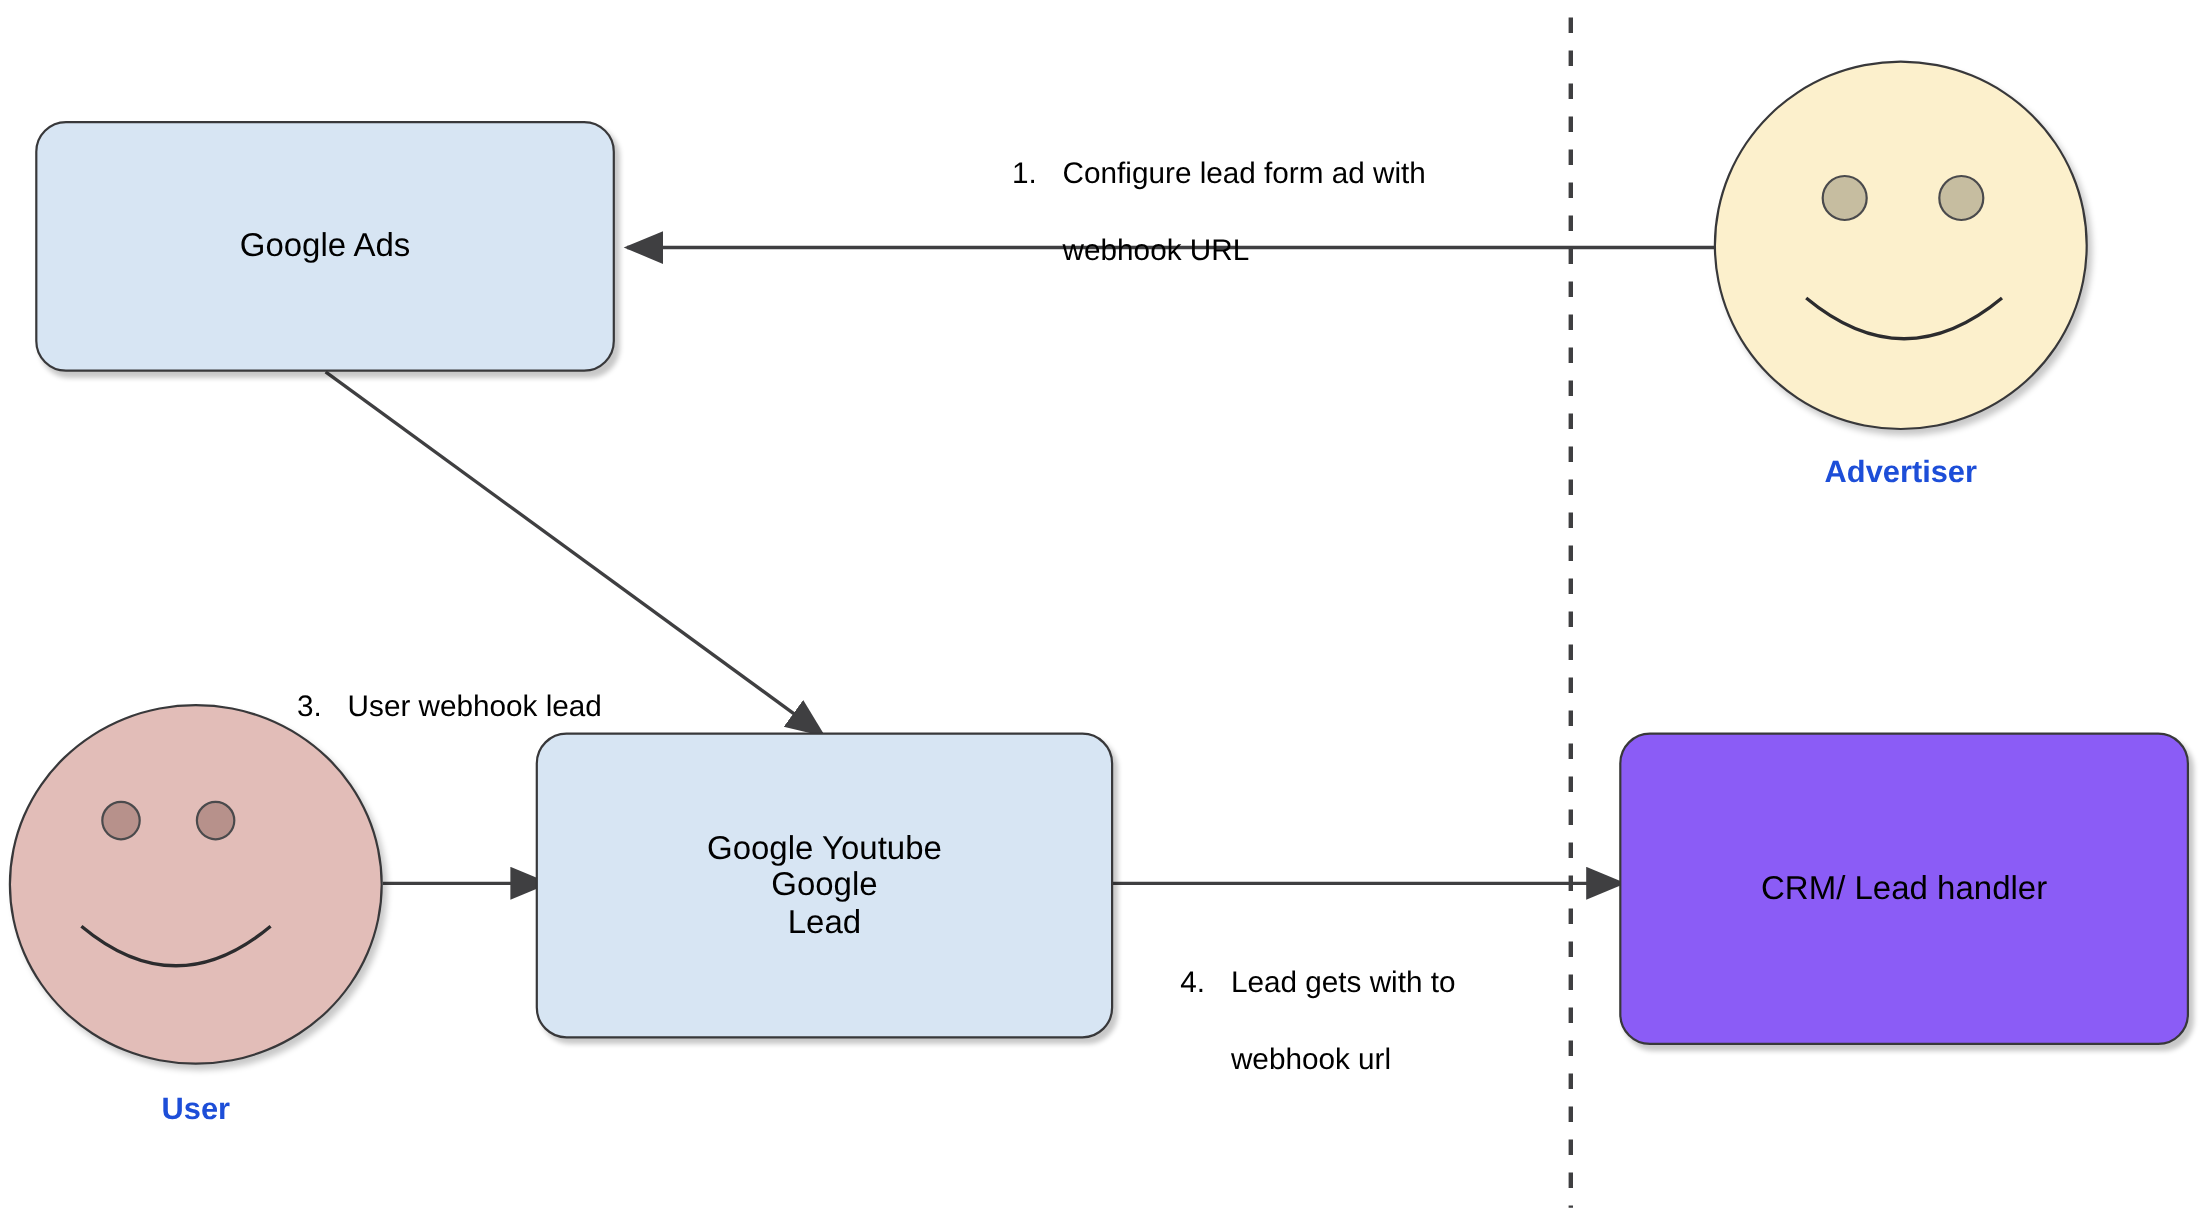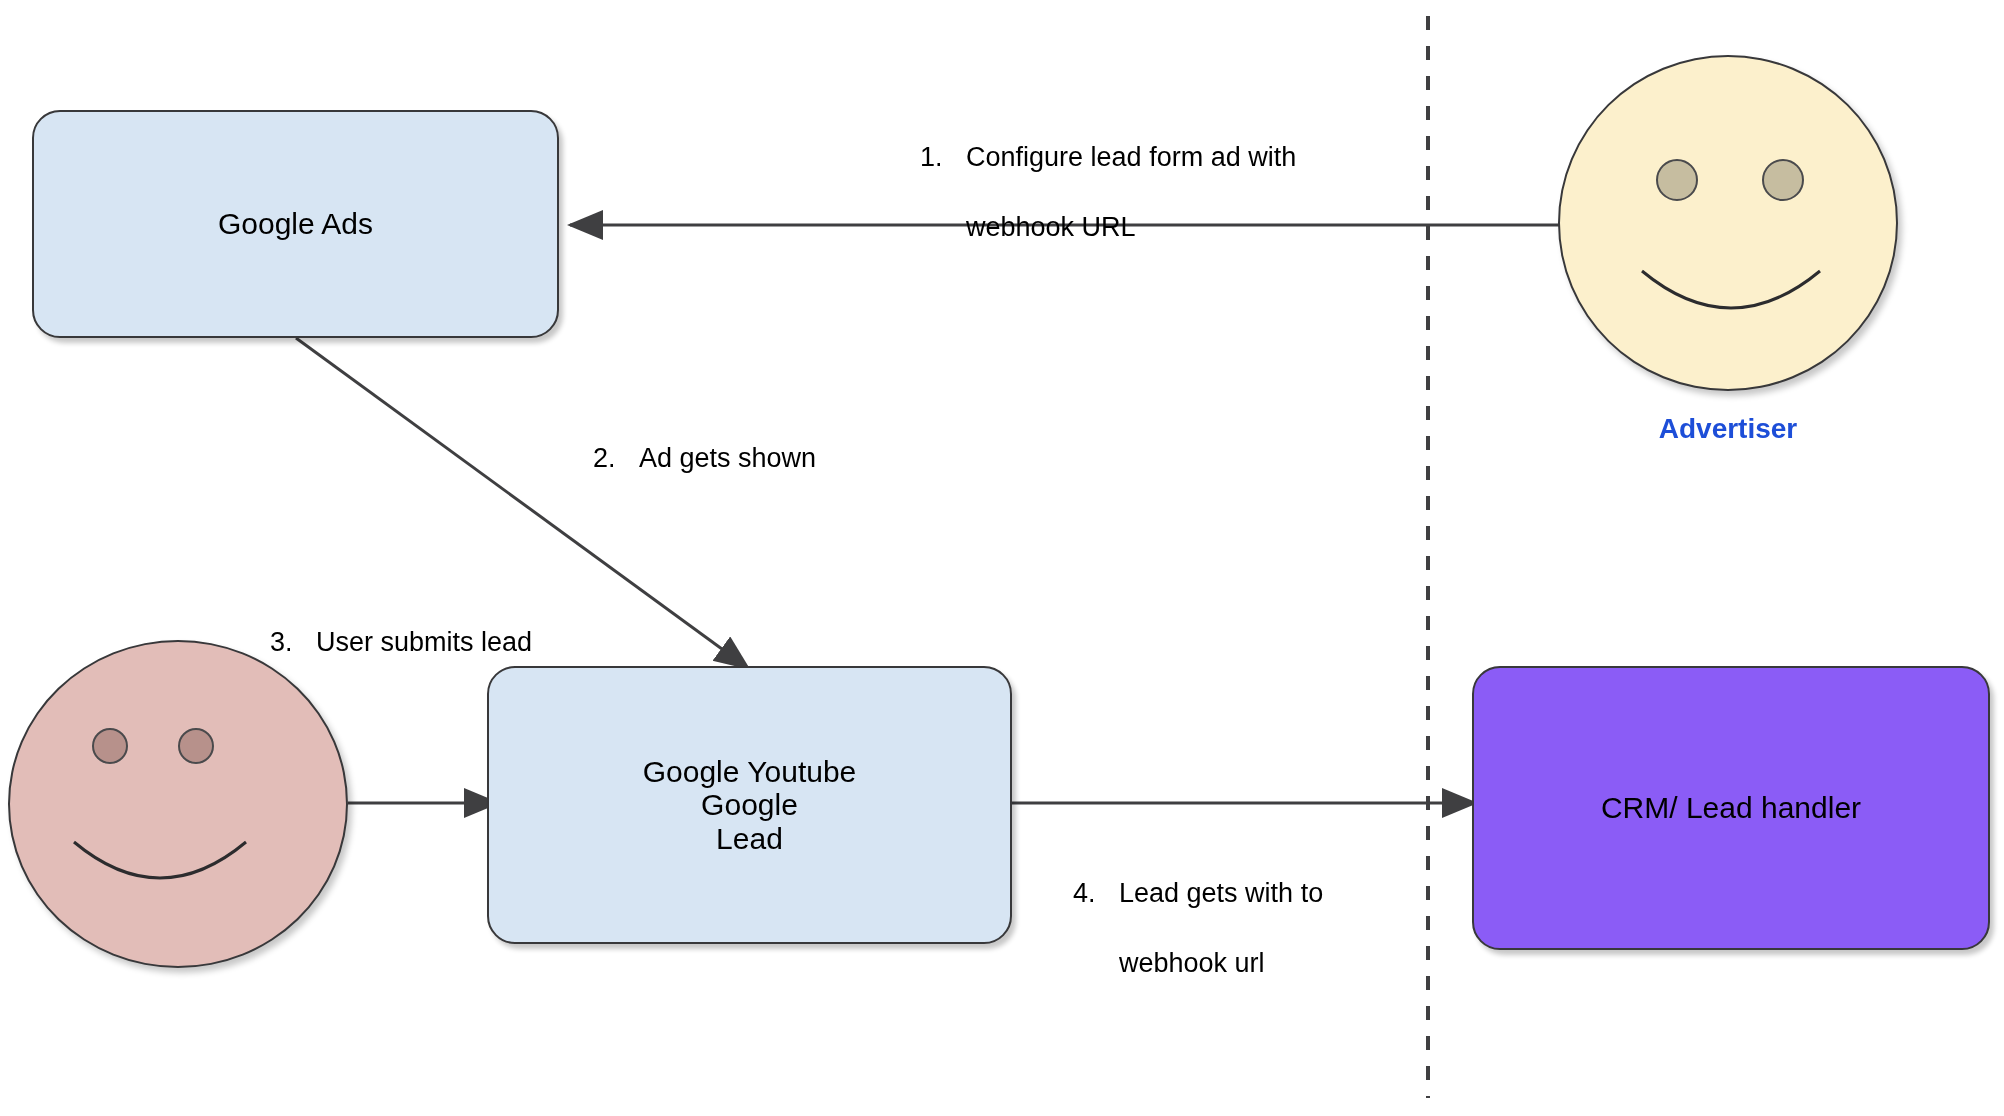--- a/index.html
+++ b/index.html
@@ -139,33 +139,31 @@
     <div class="actor-label" style="top:358px;">Advertiser</div>
   </div>
 
   <div class="actor" style="left:8px; top:640px; width:340px; height:400px;">
     <div class="actor-face pink" style="width:340px; height:328px;"></div>
     <div class="eye pink" style="left:84px; top:88px; width:36px; height:36px;"></div>
     <div class="eye pink" style="left:170px; top:88px; width:36px; height:36px;"></div>
     <svg class="mouth" style="left:62px; top:178px; width:180px; height:78px;" viewBox="0 0 180 78">
       <path d="M4,24 Q90,96 176,24" fill="none" stroke="#2c2c2e" stroke-width="3"></path>
     </svg>
+    <div class="actor-label" style="top:352px;">User</div>
   </div>
 
   <div class="flow-label" style="left:890px; top:105px;">
     <span class="num">1.</span><span>Configure lead form ad with</span><br>
     <span class="num"></span><span>webhook URL</span>
   </div>
 
-  <div class="flow-label" style="left:563px; top:406px;">
-    <span class="num">2.</span><span>Ad gets shown</span>
-  </div>
 
   <div class="flow-label" style="left:240px; top:590px;">
-    <span class="num">3.</span><span>User submits lead</span>
+    <span class="num">3.</span><span>User webhook lead</span>
   </div>
 
   <div class="flow-label" style="left:1043px; top:841px;">
     <span class="num">4.</span><span>Lead gets with to</span><br>
     <span class="num"></span><span>webhook url</span>
   </div>
 
 </div>
 
 </body></html>

